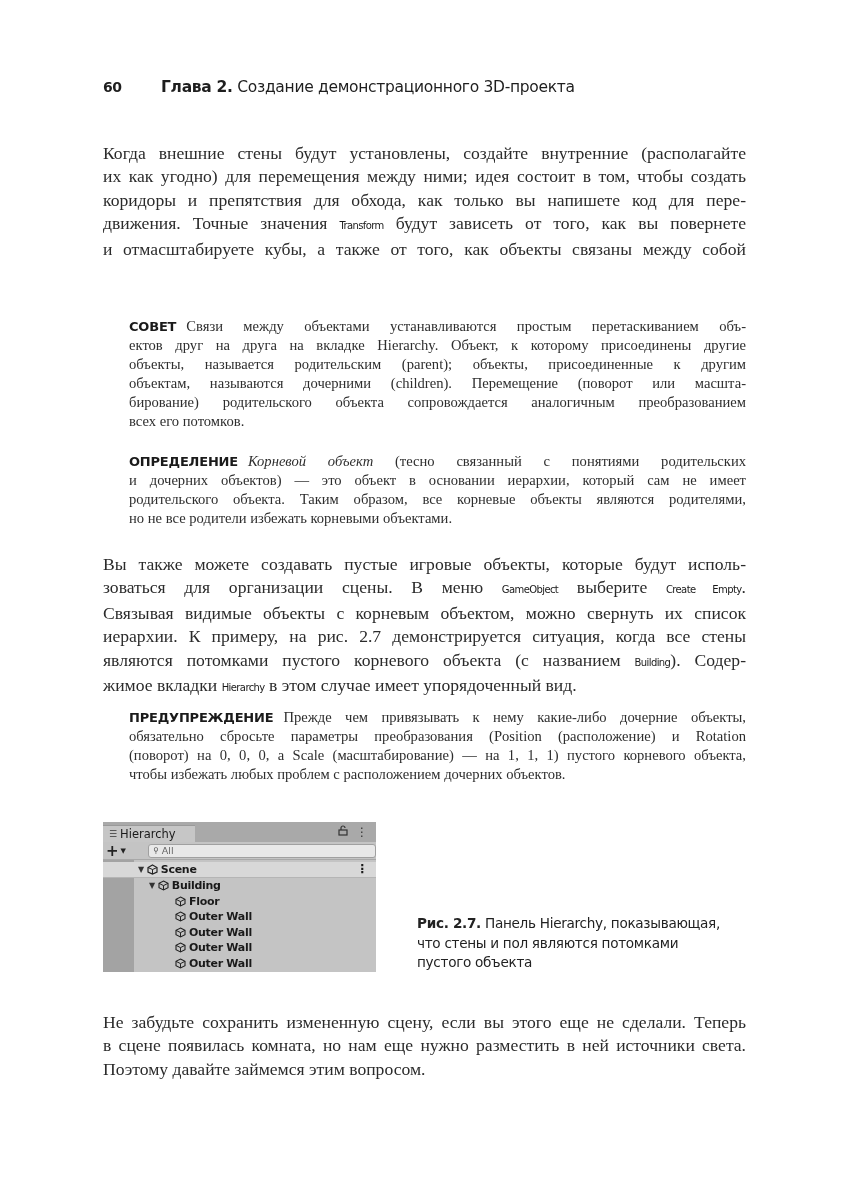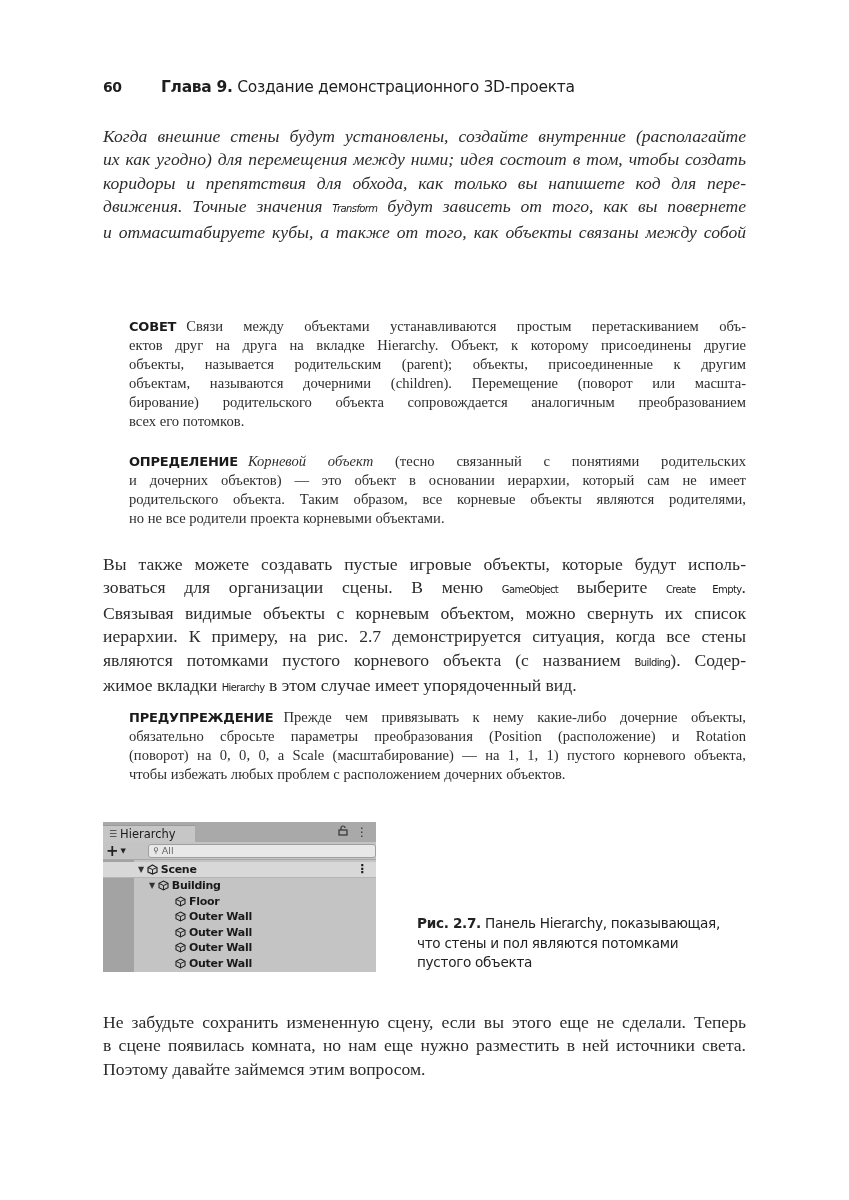--- a/index.html
+++ b/index.html
@@ -43,47 +43,47 @@
 
     .figure-caption { position: absolute; left: 417px; top: 914px; width: 340px; font-family: "DejaVu Sans", sans-serif; font-size: 13.6px; line-height: 19.6px; color: #222; letter-spacing: -0.3px; }
     .figure-caption .cap-label { font-weight: bold; }
   </style>
 </head>
 <body>
 
 <div class="page-header">
   <span class="page-number">60</span>
   <span class="chapter-title">
-    <span class="ch-label">Глава 9.</span>
+    <span class="ch-label">Глава 2.</span>
     <span>Создание демонстрационного 3D-проекта</span>
   </span>
 </div>
 
-<div class="para" style="top:125px;font-style:italic;">
+<div class="para" style="top:142px;">
   <span class="line">Когда внешние стены будут установлены, создайте внутренние (располагайте</span>
   <span class="line">их как угодно) для перемещения между ними; идея состоит в том, чтобы создать</span>
   <span class="line">коридоры и препятствия для обхода, как только вы напишете код для пере-</span>
   <span class="line"><span>движения. Точные значения </span><span class="sans-term">Transform</span><span> будут зависеть от того, как вы повернете</span></span>
   <span class="line">и отмасштабируете кубы, а также от того, как объекты связаны между собой</span>
 </div>
 
 <div class="note" style="top:317px;">
   <span class="line"><span class="note-label">СОВЕТ</span><span>Связи между объектами устанавливаются простым перетаскиванием объ-</span></span>
   <span class="line">ектов друг на друга на вкладке Hierarchy. Объект, к которому присоединены другие</span>
   <span class="line">объекты, называется родительским (parent); объекты, присоединенные к другим</span>
   <span class="line">объектам, называются дочерними (children). Перемещение (поворот или масшта-</span>
   <span class="line">бирование) родительского объекта сопровождается аналогичным преобразованием</span>
   <span class="line last">всех его потомков.</span>
 </div>
 
 <div class="note" style="top:452px;">
   <span class="line"><span class="note-label">ОПРЕДЕЛЕНИЕ</span><span class="italic">Корневой объект</span><span> (тесно связанный с понятиями родительских</span></span>
   <span class="line">и дочерних объектов) — это объект в основании иерархии, который сам не имеет</span>
   <span class="line">родительского объекта. Таким образом, все корневые объекты являются родителями,</span>
-  <span class="line last">но не все родители проекта корневыми объектами.</span>
+  <span class="line last">но не все родители избежать корневыми объектами.</span>
 </div>
 
 <div class="para" style="top:553px;">
   <span class="line">Вы также можете создавать пустые игровые объекты, которые будут исполь-</span>
   <span class="line"><span>зоваться для организации сцены. В меню </span><span class="sans-term">GameObject</span><span> выберите </span><span class="sans-term">Create Empty</span><span>.</span></span>
   <span class="line">Связывая видимые объекты с корневым объектом, можно свернуть их список</span>
   <span class="line">иерархии. К примеру, на рис. 2.7 демонстрируется ситуация, когда все стены</span>
   <span class="line"><span>являются потомками пустого корневого объекта (с названием </span><span class="sans-term">Building</span><span>). Содер-</span></span>
   <span class="line last"><span>жимое вкладки </span><span class="sans-term">Hierarchy</span><span> в этом случае имеет упорядоченный вид.</span></span>
 </div>

